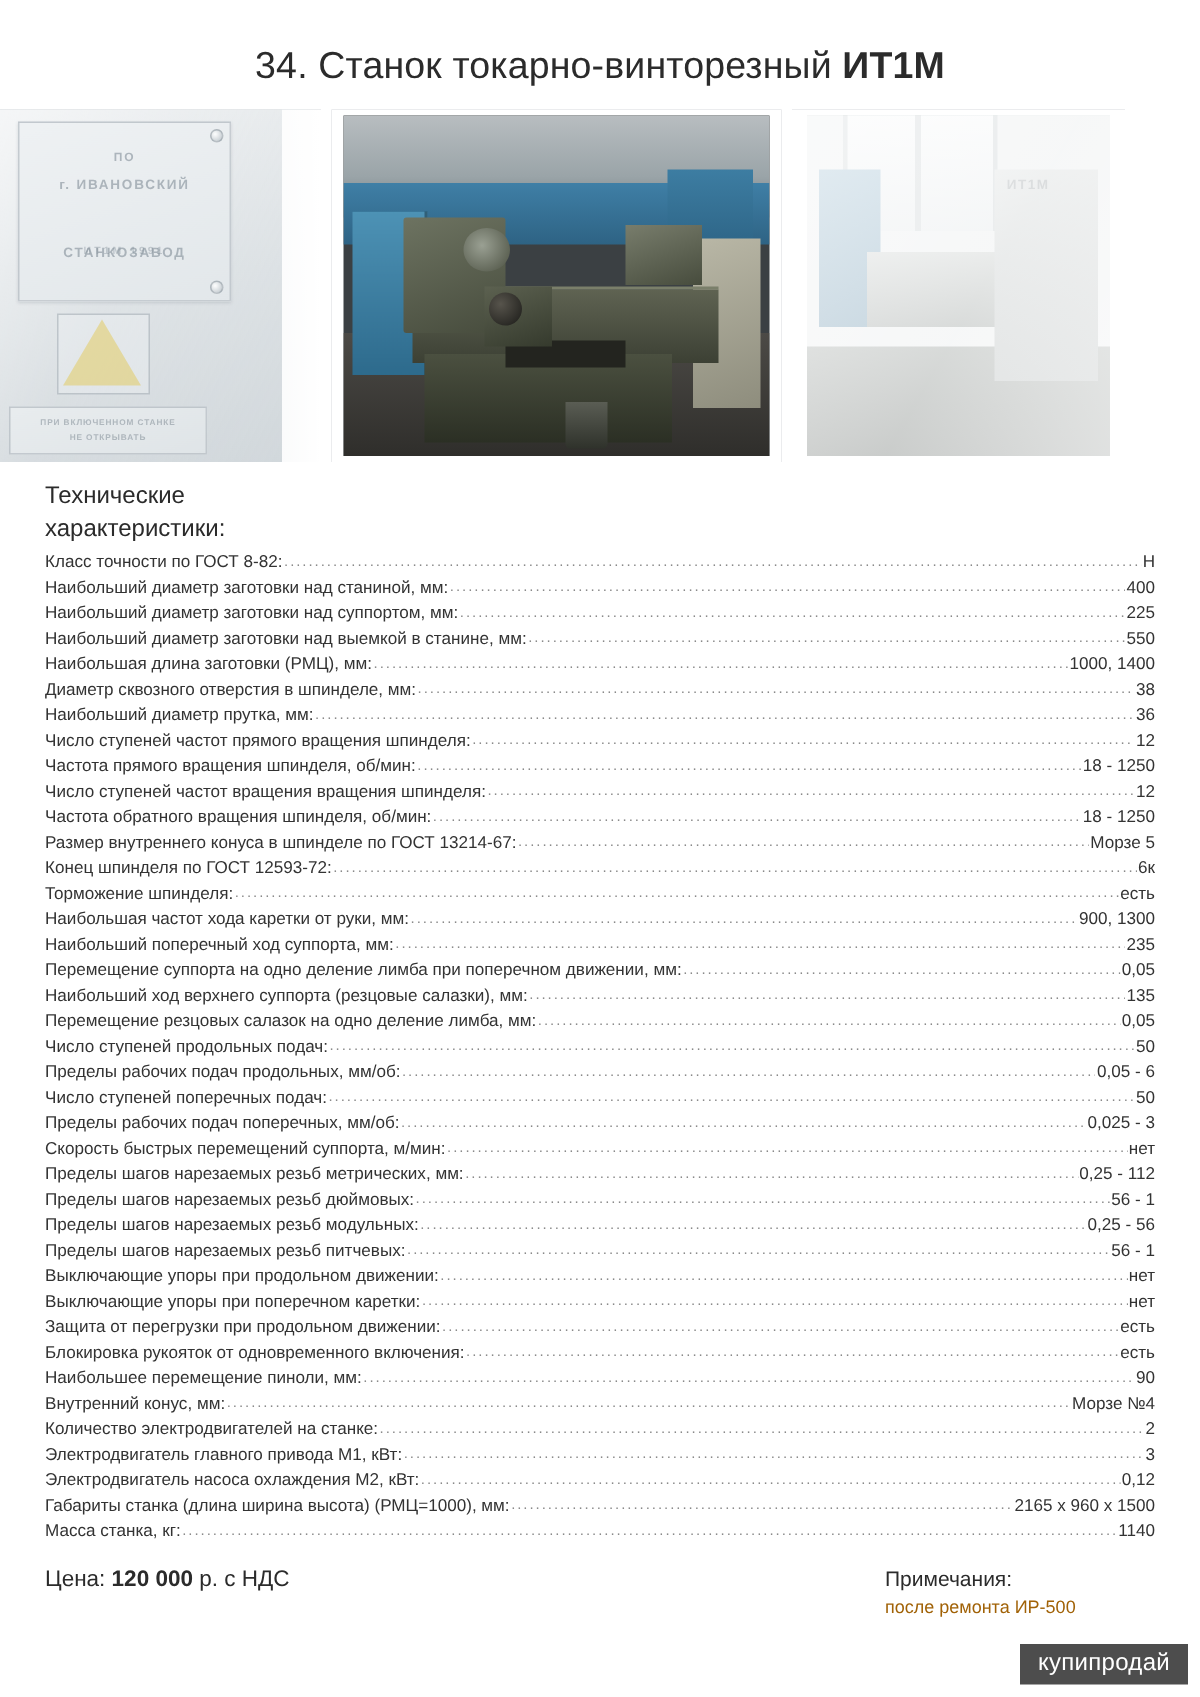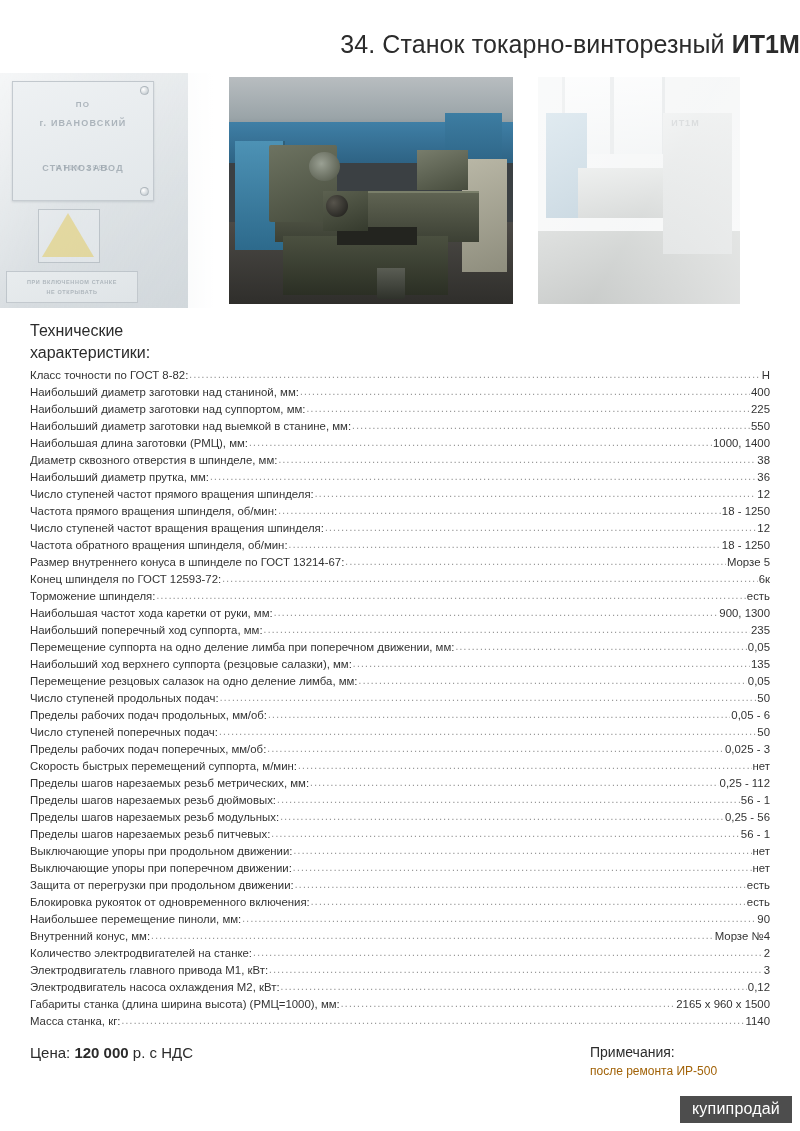--- a/index.html
+++ b/index.html
@@ -12,21 +12,21 @@
     height: 1131px;
     position: relative;
     font-family: "Liberation Sans", sans-serif;
     color: #231f20;
     overflow: hidden;
   }
 
   
   .title-bar {
     padding: 30px 0 14px 0;
-    text-align: right;
+    text-align: center;
   }
   .title {
     font-size: 25px;
     font-weight: 400;
     letter-spacing: 0.1px;
     color: #2b2b2b;
     white-space: nowrap;
   }
   .title .model {
     font-weight: 700;
@@ -509,21 +509,21 @@
         <span class="spec-label">Пределы шагов нарезаемых резьб питчевых:</span>
         <span class="spec-dots">.......................................................................................................................................................................................................</span>
         <span class="spec-value">56 - 1</span>
       </div>
       <div class="spec-row">
         <span class="spec-label">Выключающие упоры при продольном движении:</span>
         <span class="spec-dots">.......................................................................................................................................................................................................</span>
         <span class="spec-value">нет</span>
       </div>
       <div class="spec-row">
-        <span class="spec-label">Выключающие упоры при поперечном движении:</span>
+        <span class="spec-label">Выключающие упоры при поперечном каретки:</span>
         <span class="spec-dots">.......................................................................................................................................................................................................</span>
         <span class="spec-value">нет</span>
       </div>
       <div class="spec-row">
         <span class="spec-label">Защита от перегрузки при продольном движении:</span>
         <span class="spec-dots">.......................................................................................................................................................................................................</span>
         <span class="spec-value">есть</span>
       </div>
       <div class="spec-row">
         <span class="spec-label">Блокировка рукояток от одновременного включения:</span>

